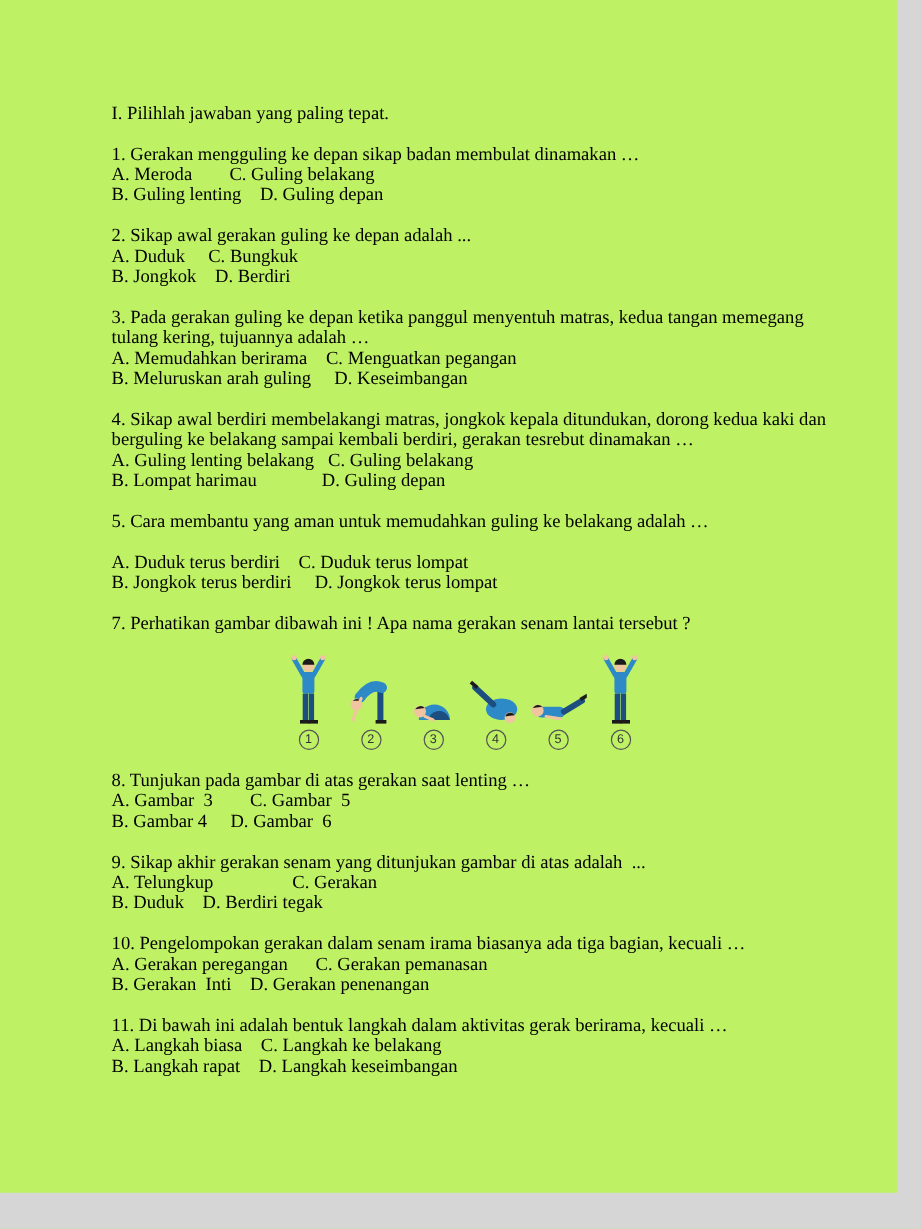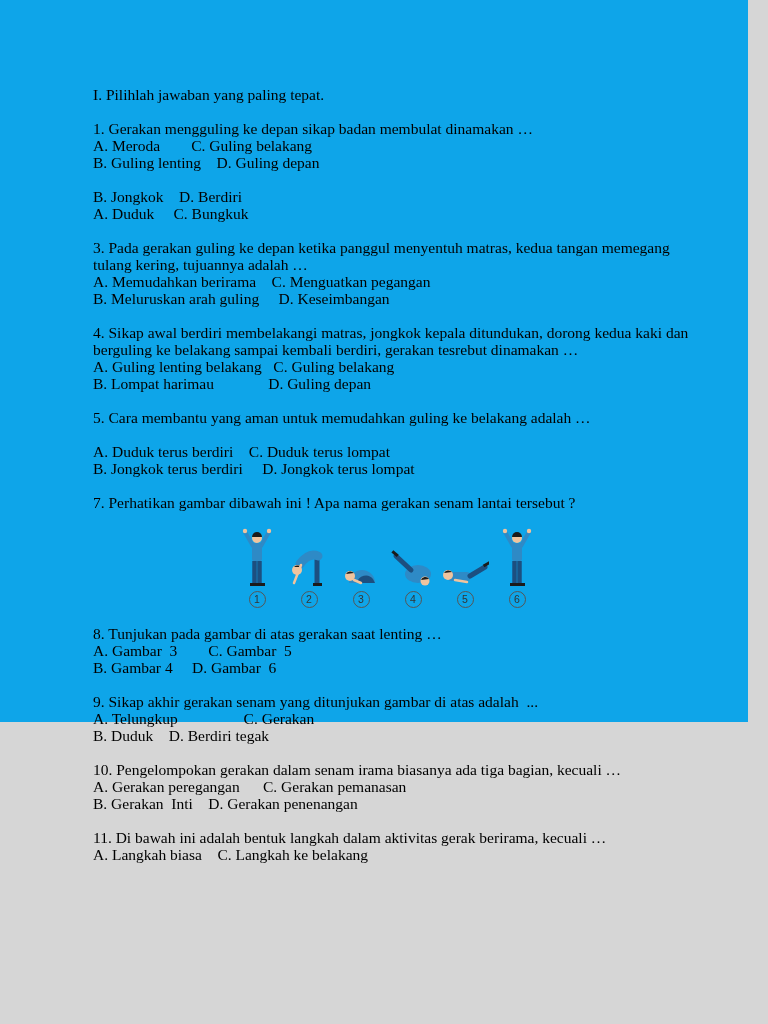--- a/index.html
+++ b/index.html
@@ -5,22 +5,22 @@
   html,body{margin:0;padding:0;}
   body{
     width:768px;height:1024px;
     background:#d6d6d6;
     font-family:"Liberation Serif", serif;
     position:relative;
     overflow:hidden;
   }
   .page{
     position:absolute;left:0;top:0;
-    width:748px;height:722px;
-    background:#0ea5e9;
+    width:748px;height:994px;
+    background:#bef264;
   }
   .content{
     padding:86px 55px 0 93px;
     width:600px;
     font-size:15.5px;
     line-height:17px;
     color:#000;
   }
   .line{ white-space:pre-wrap; }
   .instruction{ margin-bottom:17px; }
@@ -56,22 +56,23 @@
 <div class="page">
   <div class="content">
     <div class="line instruction">I. Pilihlah jawaban yang paling tepat.</div>
     <div>
         <div class="question">
           <div class="line">1. Gerakan mengguling ke depan sikap badan membulat dinamakan …</div>
           <div class="line">A. Meroda        C. Guling belakang</div>
           <div class="line">B. Guling lenting    D. Guling depan</div>
         </div>
         <div class="question">
+          <div class="line">2. Sikap awal gerakan guling ke depan adalah ...</div>
+          <div class="line">A. Duduk     C. Bungkuk</div>
           <div class="line">B. Jongkok    D. Berdiri</div>
-          <div class="line">A. Duduk     C. Bungkuk</div>
         </div>
         <div class="question">
           <div class="line">3. Pada gerakan guling ke depan ketika panggul menyentuh matras, kedua tangan memegang tulang kering, tujuannya adalah …</div>
           <div class="line">A. Memudahkan berirama    C. Menguatkan pegangan</div>
           <div class="line">B. Meluruskan arah guling     D. Keseimbangan</div>
         </div>
         <div class="question">
           <div class="line">4. Sikap awal berdiri membelakangi matras, jongkok kepala ditundukan, dorong kedua kaki dan berguling ke belakang sampai kembali berdiri, gerakan tesrebut dinamakan …</div>
           <div class="line">A. Guling lenting belakang   C. Guling belakang</div>
           <div class="line">B. Lompat harimau              D. Guling depan</div>
@@ -185,16 +186,17 @@
           <div class="line">B. Duduk    D. Berdiri tegak</div>
         </div>
         <div class="question">
           <div class="line">10. Pengelompokan gerakan dalam senam irama biasanya ada tiga bagian, kecuali …</div>
           <div class="line">A. Gerakan peregangan      C. Gerakan pemanasan</div>
           <div class="line">B. Gerakan  Inti    D. Gerakan penenangan</div>
         </div>
         <div class="question">
           <div class="line">11. Di bawah ini adalah bentuk langkah dalam aktivitas gerak berirama, kecuali …</div>
           <div class="line">A. Langkah biasa    C. Langkah ke belakang</div>
+          <div class="line">B. Langkah rapat    D. Langkah keseimbangan</div>
         </div>
       </div>
   </div>
 </div>
 
 </body></html>

